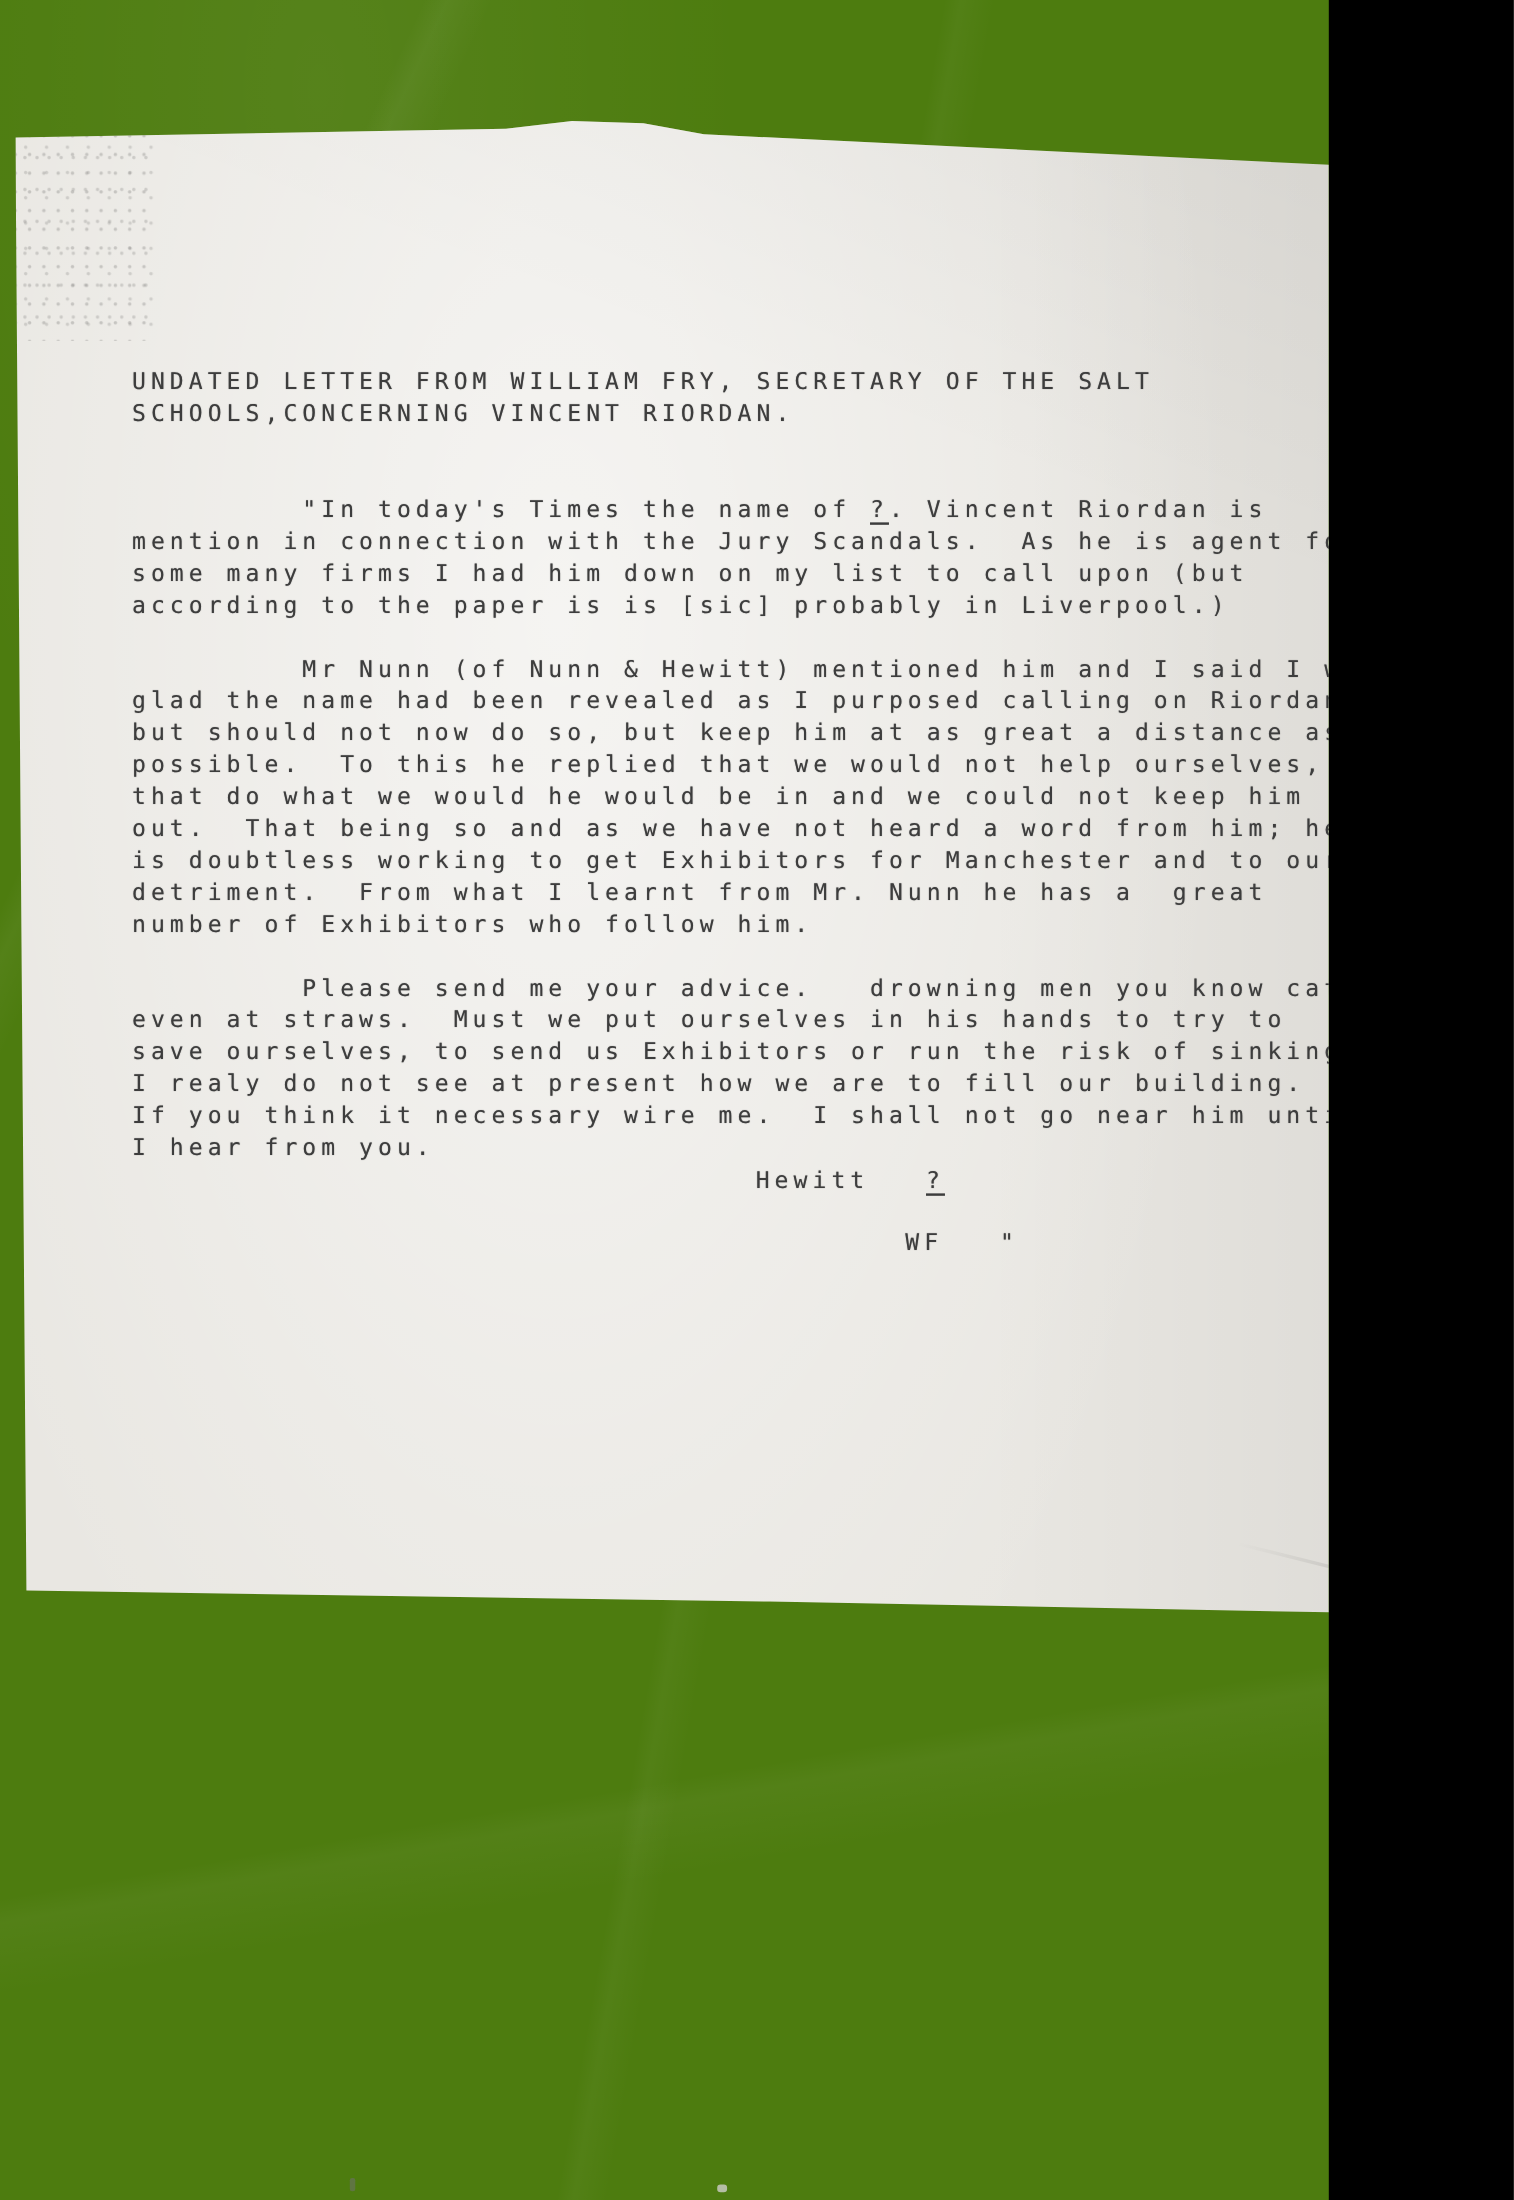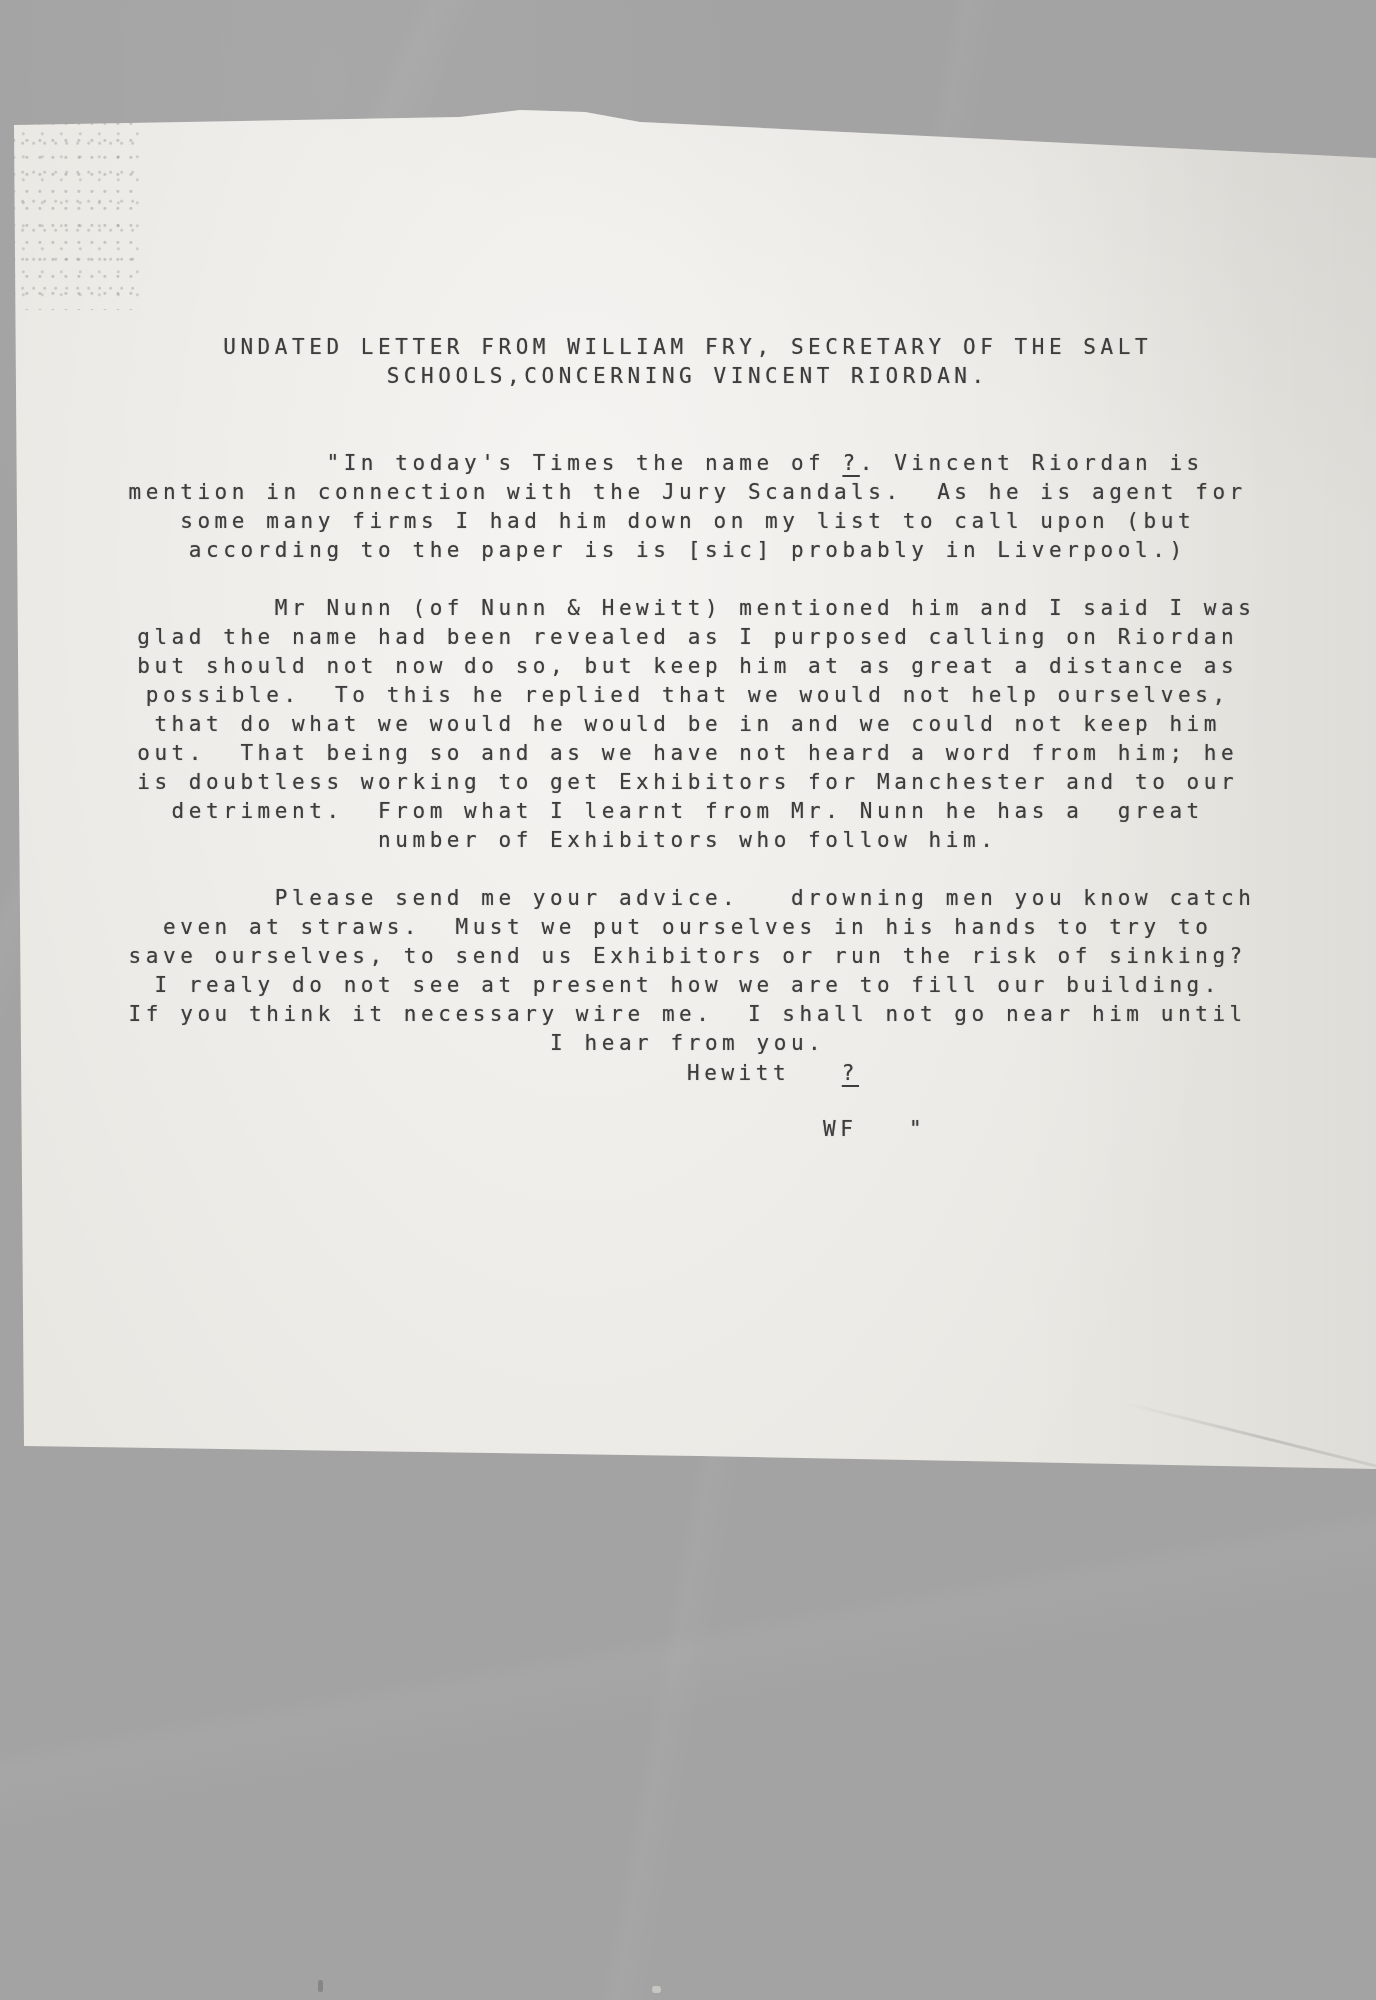--- a/index.html
+++ b/index.html
@@ -1,22 +1,21 @@
 <!DOCTYPE html>
 <html><head>
 <meta charset="utf-8">
 <style>
   html,body{margin:0;padding:0;background:#000;}
   .stage{
     position:relative;
-    width:1376px;height:2000px;
-    background:#a3a3a3;
+    width:1208px;height:2000px;
+    background:#4d7c0f;
     overflow:hidden;
     font-family:"DejaVu Sans Mono", monospace;
-    text-align:center;
   }
   
   .stage::before{
     content:"";position:absolute;inset:0;pointer-events:none;
     background:
       linear-gradient(115deg, transparent 18%, rgba(255,255,255,.04) 19%, transparent 21%),
       linear-gradient(100deg, transparent 55%, rgba(255,255,255,.03) 56%, transparent 58%),
       linear-gradient(170deg, transparent 78%, rgba(255,255,255,.035) 79%, transparent 82%),
       radial-gradient(ellipse at 24% 4%, rgba(255,255,255,.05), transparent 30%);
   }

